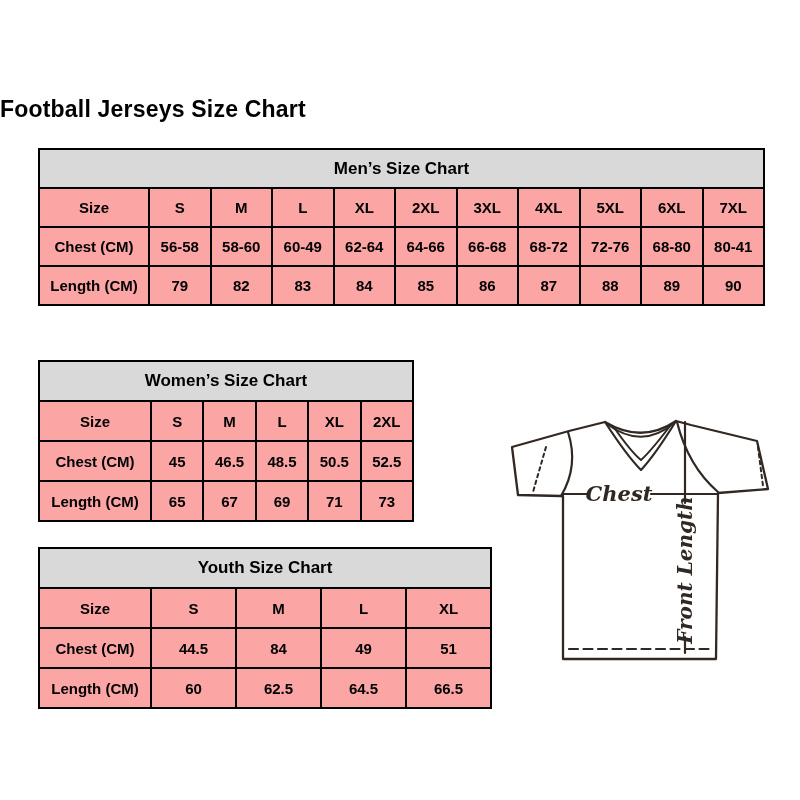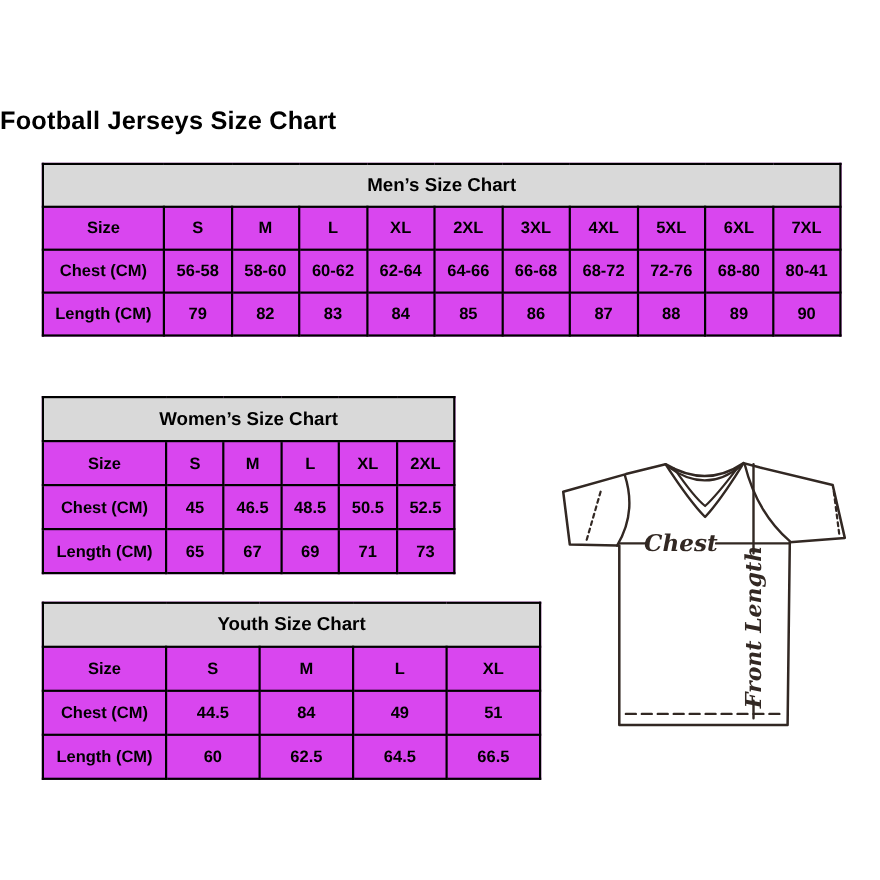--- a/index.html
+++ b/index.html
@@ -14,21 +14,21 @@
     top: 96px; left: 0; width: 780px;
     text-align: left;
     font-size: 23px;
     font-weight: bold;
     letter-spacing: 0.2px;
   }
   table.size-table {
     position: absolute;
     border-collapse: collapse;
     table-layout: fixed;
-    background: #d946ef;
+    background: #fca5a5;
   }
   table.size-table th, table.size-table td {
     border: 2px solid #000;
     font-weight: bold;
     text-align: center;
     vertical-align: middle;
     padding: 0;
   }
   th.band {
     background: #d9d9d9;
@@ -89,21 +89,21 @@
         <td>3XL</td>
         <td>4XL</td>
         <td>5XL</td>
         <td>6XL</td>
         <td>7XL</td>
       </tr>
       <tr>
         <td>Chest (CM)</td>
         <td>56-58</td>
         <td>58-60</td>
-        <td>60-62</td>
+        <td>60-49</td>
         <td>62-64</td>
         <td>64-66</td>
         <td>66-68</td>
         <td>68-72</td>
         <td>72-76</td>
         <td>68-80</td>
         <td>80-41</td>
       </tr>
       <tr>
         <td>Length (CM)</td>

